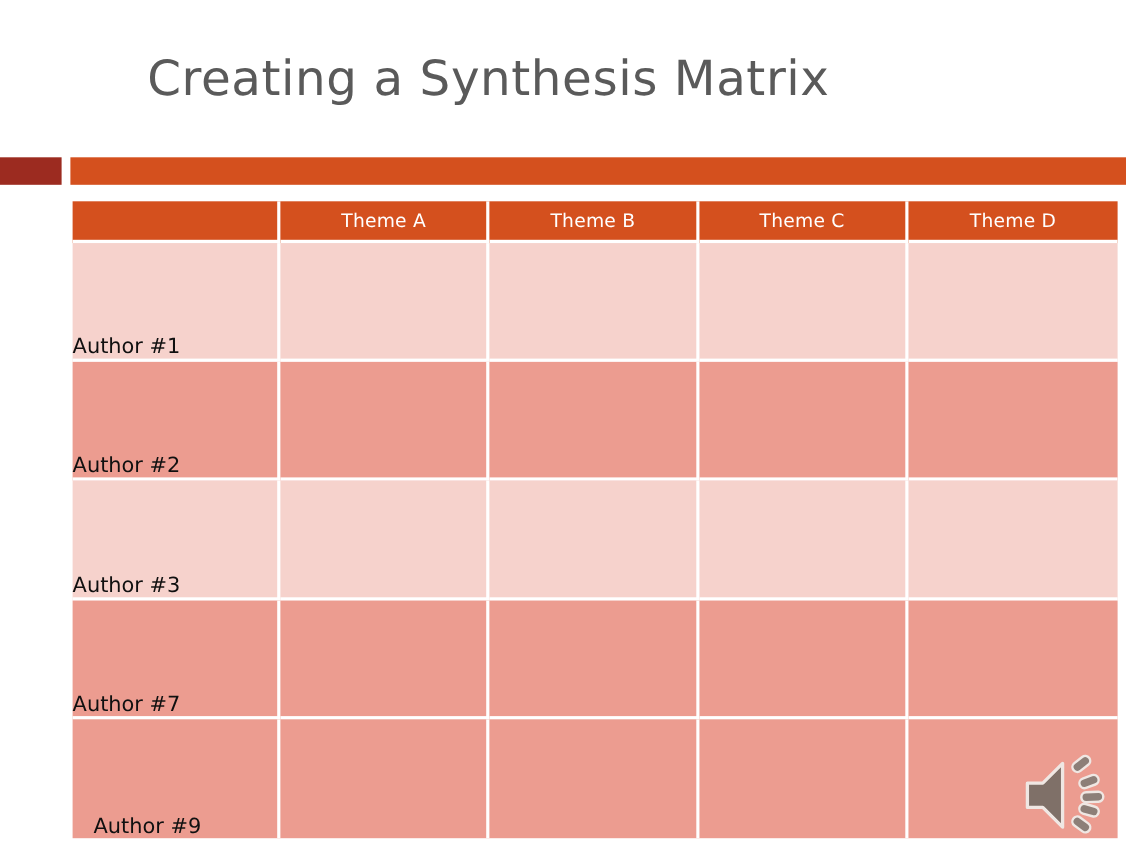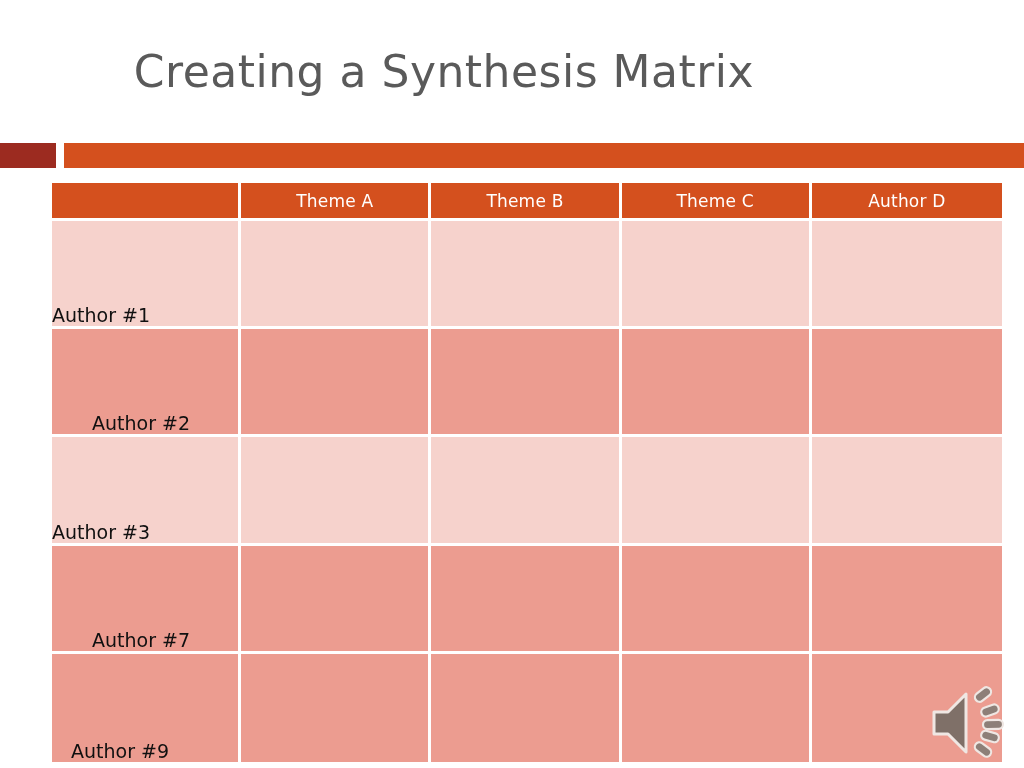--- a/index.html
+++ b/index.html
@@ -65,20 +65,21 @@
     width: 911px;
     height: 579px;
   }
 
   table.matrix {
     width: 950px;
     height: 579px;
     border-collapse: separate;
     border-spacing: 0;
     table-layout: fixed;
+    margin-left: 14px;
   }
 
   table.matrix col.c-author { width: 181px; }
   table.matrix col.c-theme  { width: 182px; }
 
   table.matrix th,
   table.matrix td {
     border-right: 3px solid #ffffff;
     border-bottom: 3px solid #ffffff;
     padding: 0;
@@ -106,21 +107,21 @@
 
   tbody td {
     vertical-align: bottom;
     font-family: "DejaVu Sans", sans-serif;
     font-size: 19px;
     font-weight: 400;
     color: #101010;
   }
 
   tbody tr.row-light td { background: #f6d2cc; }
-  tbody tr.row-dark  td { background: #ec9c90; padding-left: 40px; }
+  tbody tr.row-dark  td { background: #ec9c90; }
 
   td.author-cell {
     padding-left: 11px;
     padding-bottom: 22px;
     white-space: nowrap;
   }
   td.author-cell.indented { padding-left: 19px; }
 
   
   .audio-icon {
@@ -150,21 +151,21 @@
       <col class="c-theme">
       <col class="c-theme">
       <col class="c-theme">
     </colgroup>
     <thead>
       <tr>
         <th class="corner-cell"></th>
         <th>Theme A</th>
         <th>Theme B</th>
         <th>Theme C</th>
-        <th>Author D</th>
+        <th>Theme D</th>
       </tr>
     </thead>
     <tbody>
       <tr class="row-light">
         <td class="author-cell">Author #1</td>
         <td></td>
         <td></td>
         <td></td>
         <td></td>
       </tr>

